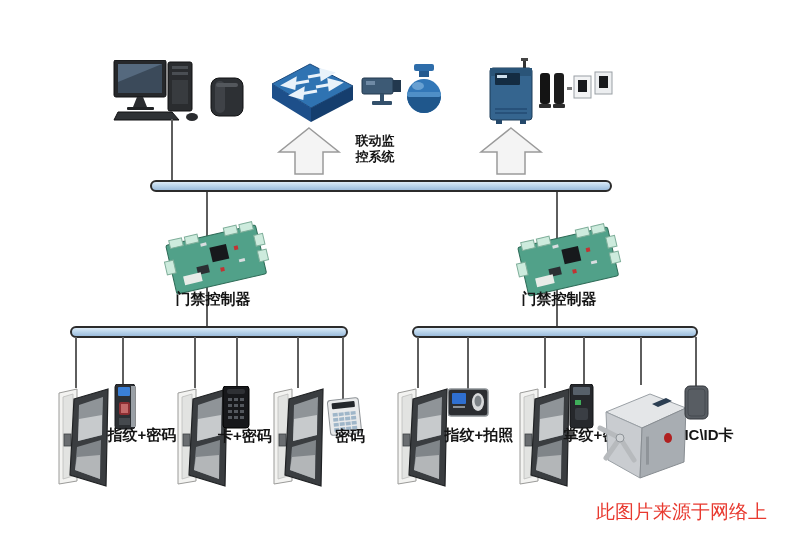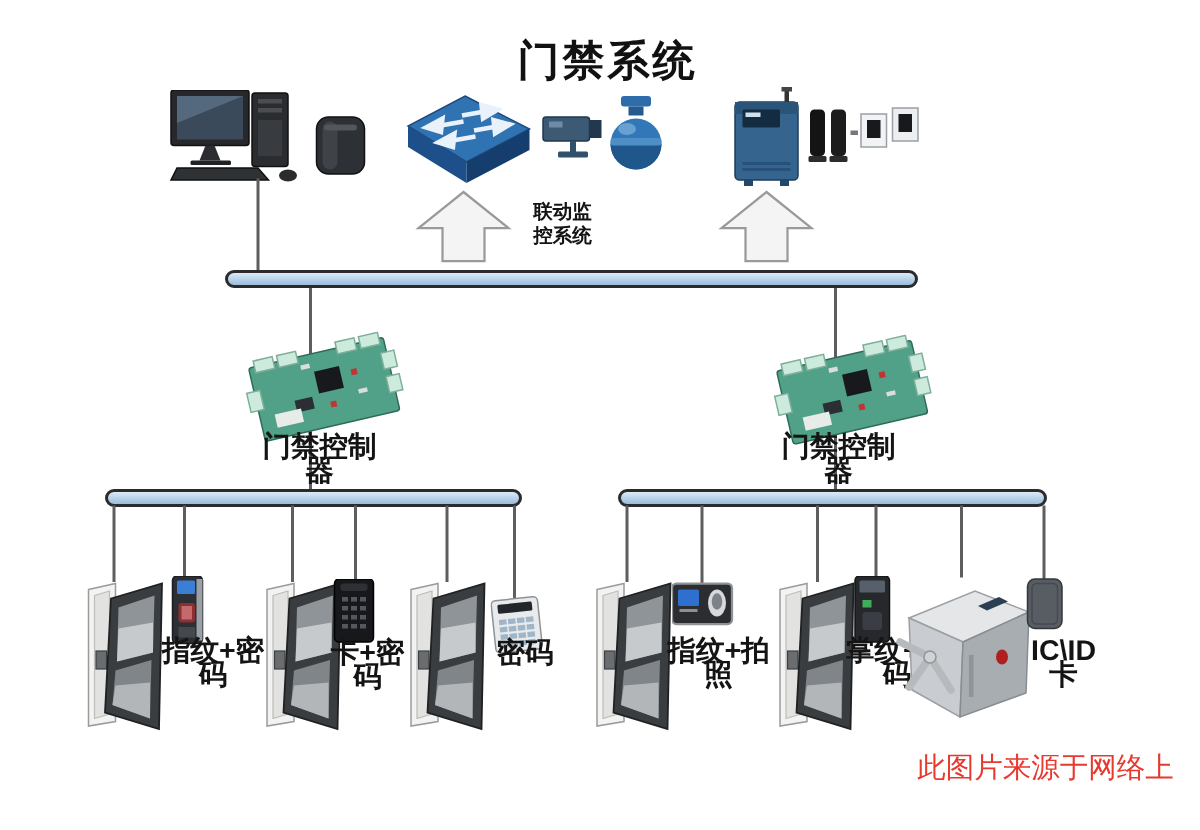--- a/index.html
+++ b/index.html
@@ -3,34 +3,33 @@
 <meta charset="utf-8">
 <style>
   html,body{margin:0;padding:0;background:#fff;}
   .canvas{position:relative;width:800px;height:553px;background:#ffffff;overflow:hidden;
           font-family:"Liberation Sans",sans-serif;}
   .abs{position:absolute;}
   .title{position:absolute;left:265px;top:22px;width:280px;text-align:center;
          font-size:28px;font-weight:700;color:#111;letter-spacing:2px;}
   .lbl{position:absolute;white-space:pre-line;text-align:center;color:#141414;
        font-weight:700;font-size:13px;line-height:16px;}
-  .lbl-lg{font-size:19px;}
+  .lbl-lg{font-size:15px;}
   .bus{position:absolute;height:12px;box-sizing:border-box;border:2px solid #2b2b2b;border-radius:7px;
        background:linear-gradient(180deg,var(--bus-fill-light,#dcebf7) 0%,#bcd6ec 45%,var(--bus-fill-dark,#9bbcdc) 100%);}
   .vline{position:absolute;width:2px;background:#5e5e5e;}
-  .watermark{position:absolute;left:596px;top:499px;width:202px;text-align:center;
+  .watermark{position:absolute;left:596px;top:499px;width:202px;
              font-size:19px;font-weight:400;color:var(--watermark-red,#e8392f);}
   svg{display:block;}
 </style>
 </head>
 <body>
 
 <div class="canvas">
 
-  <div class="title">门禁系统</div>
 
   <svg width="0" height="0" style="position:absolute" aria-hidden="true">
     <defs>
       <symbol id="door-sym" viewBox="0 0 56 104">
         <polygon points="3,8 21,4 21,96 3,99" fill="#f3f3f1" stroke="#9b9b99" stroke-width="1"></polygon>
         <polygon points="7,12 17,9 17,91 7,94" fill="#e2e3e1" stroke="#bdbdbb" stroke-width="0.8"></polygon>
         <rect x="8" y="49" width="7" height="12" fill="#6a6d70" stroke="#3e4144" stroke-width="0.8"></rect>
         <polygon points="18,14 52,4 50,101 14,90" fill="#3a3d40" stroke="#1f2123" stroke-width="1.2"></polygon>
         <polygon points="23,20 47,12 46,50 22,56" fill="#8f9498"></polygon>
         <polygon points="23,34 46,30 46,50 22,56" fill="#c7cacc"></polygon>

